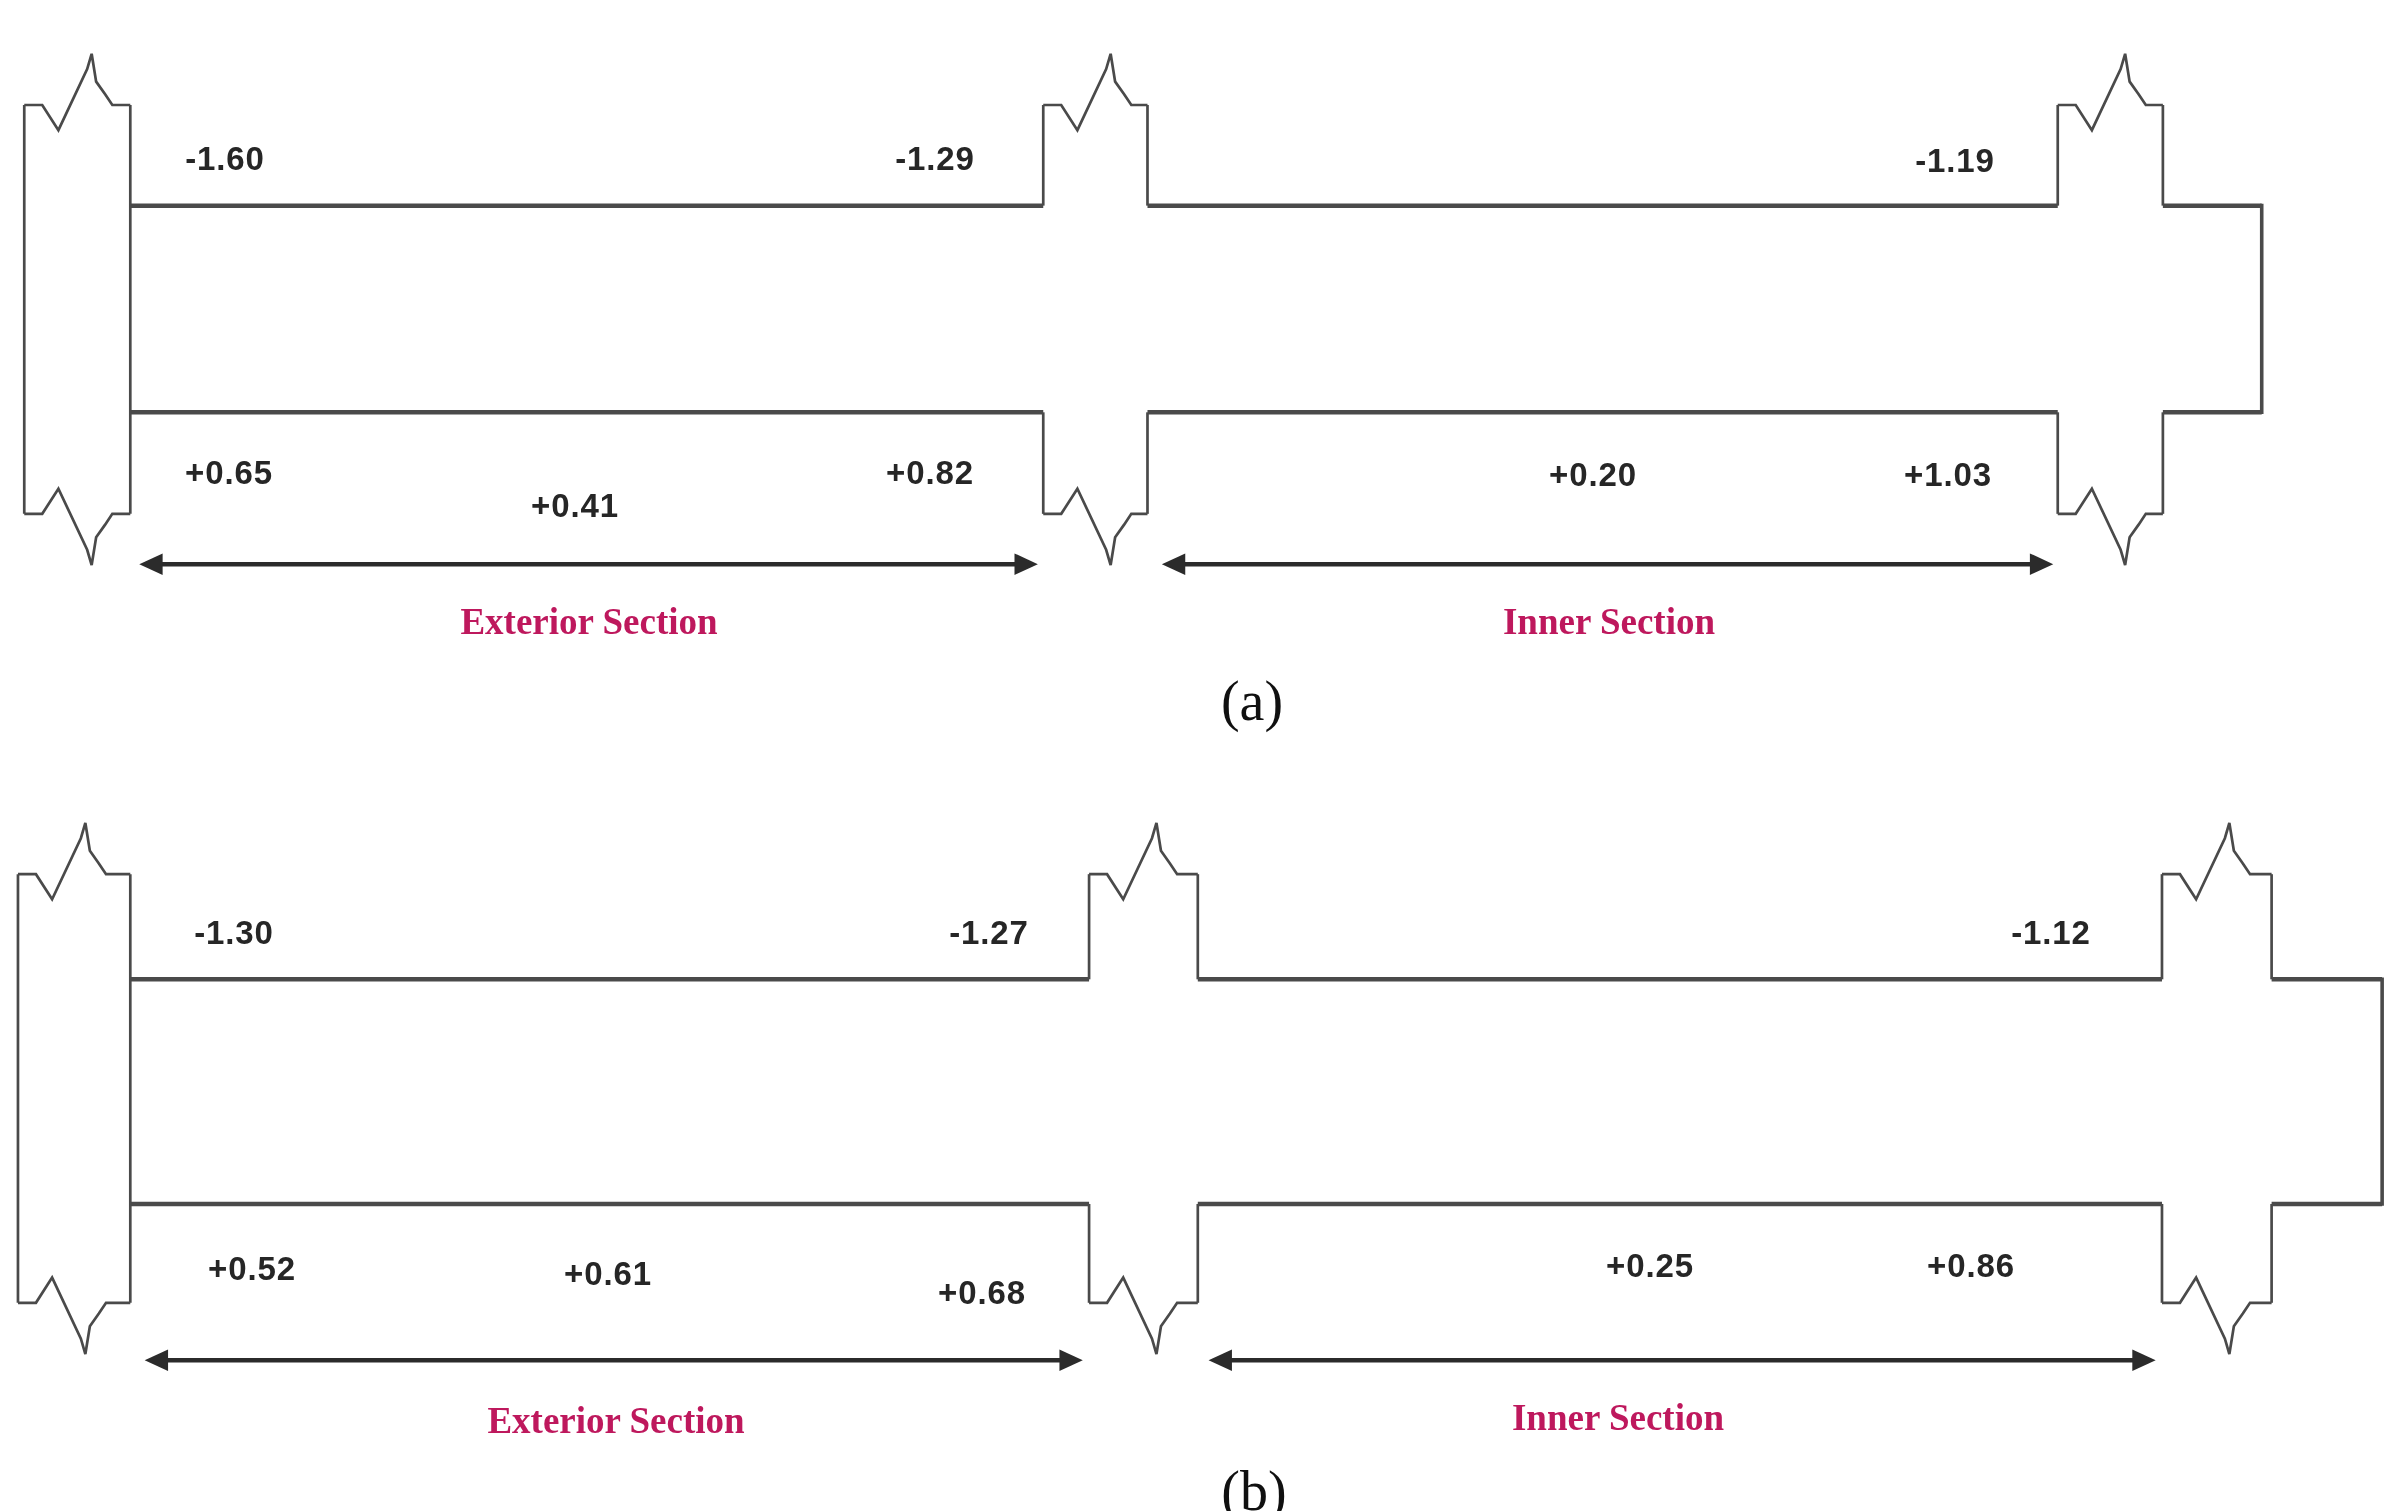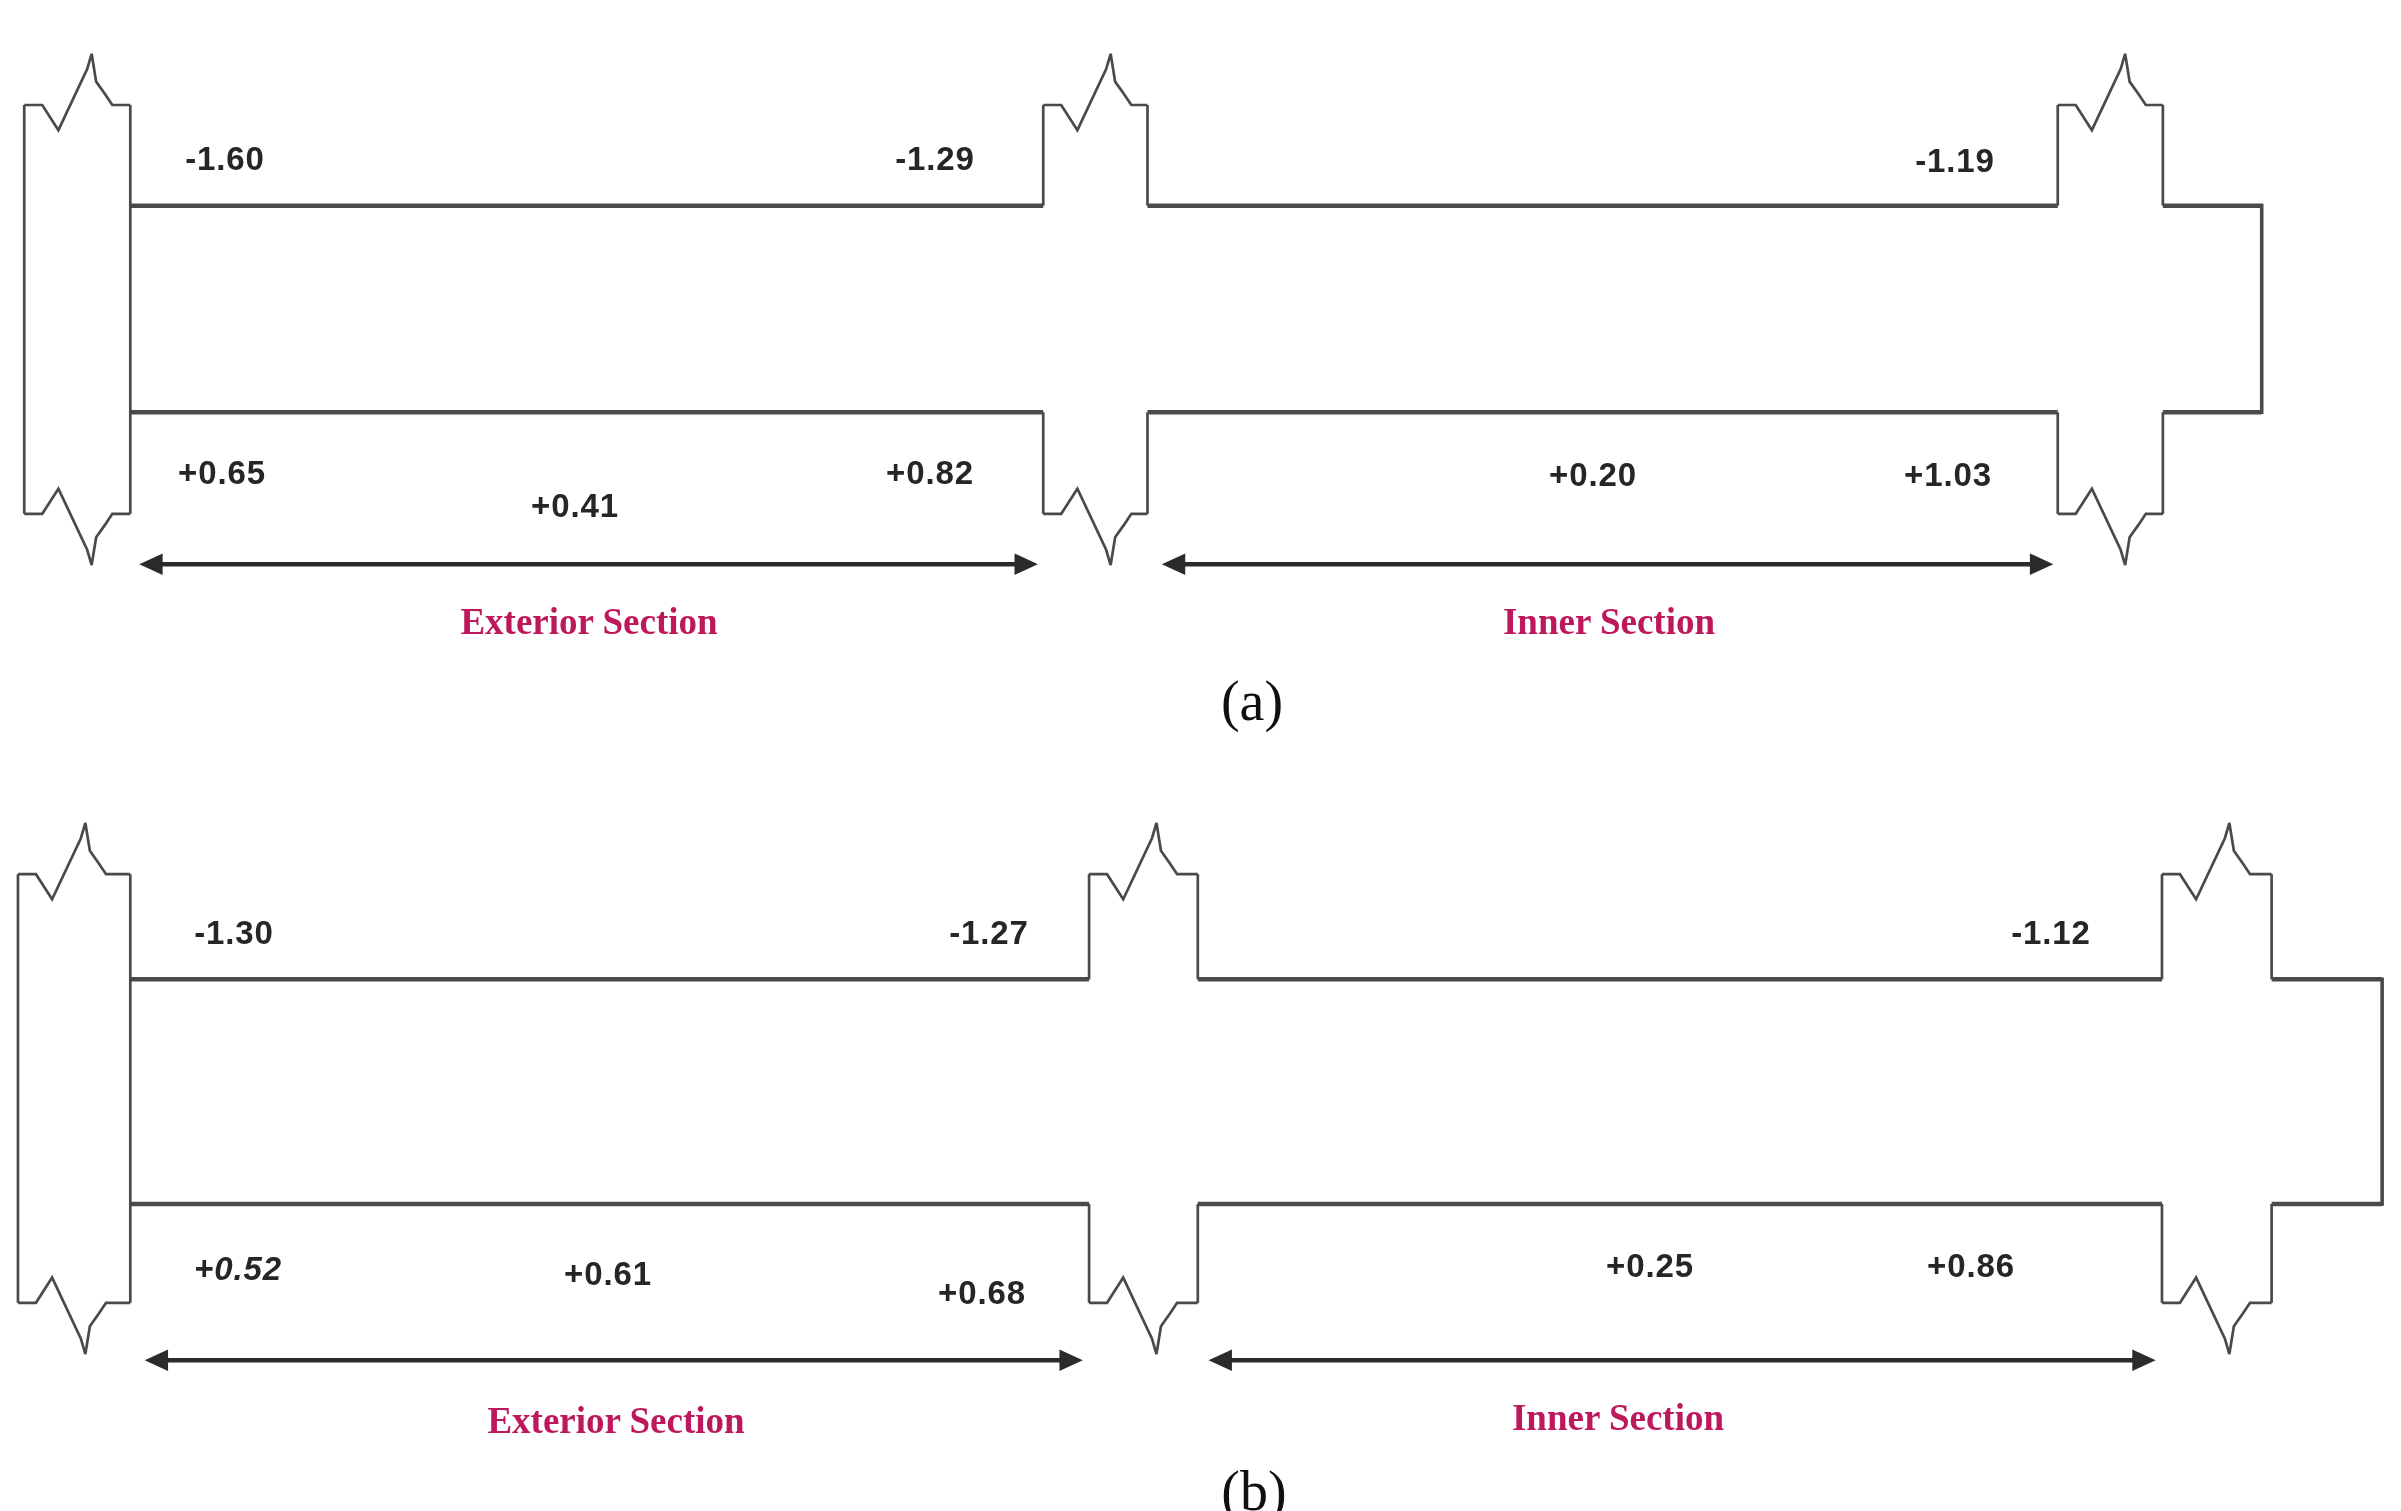--- a/index.html
+++ b/index.html
@@ -101,33 +101,33 @@
       <polygon points="161,1469 187,1457 187,1481" fill="#2b2b2b"></polygon>
       <polygon points="1205,1469 1179,1457 1179,1481" fill="#2b2b2b"></polygon>
       <line x1="1367" y1="1469" x2="2377" y2="1469" stroke="#2b2b2b" stroke-width="5"></line>
       <polygon points="1345,1469 1371,1457 1371,1481" fill="#2b2b2b"></polygon>
       <polygon points="2399,1469 2373,1457 2373,1481" fill="#2b2b2b"></polygon>
     </svg>
 
   <div class="lbl val" style="left:225px;top:118px;">-1.60</div>
   <div class="lbl val" style="left:935px;top:118px;">-1.29</div>
   <div class="lbl val" style="left:1955px;top:120px;">-1.19</div>
-  <div class="lbl val" style="left:222px;top:432px;">+0.65</div>
+  <div class="lbl val" style="left:229px;top:432px;">+0.65</div>
   <div class="lbl val" style="left:575px;top:465px;">+0.41</div>
   <div class="lbl val" style="left:930px;top:432px;">+0.82</div>
   <div class="lbl val" style="left:1593px;top:434px;">+0.20</div>
   <div class="lbl val" style="left:1948px;top:434px;">+1.03</div>
   <div class="lbl sec" style="left:589px;top:581px;">Exterior Section</div>
   <div class="lbl sec" style="left:1609px;top:581px;">Inner Section</div>
   <div class="lbl cap" style="left:1252px;top:661px;">(a)</div>
 
   <div class="lbl val" style="left:234px;top:892px;">-1.30</div>
   <div class="lbl val" style="left:989px;top:892px;">-1.27</div>
   <div class="lbl val" style="left:2051px;top:892px;">-1.12</div>
-  <div class="lbl val" style="left:238px;top:1228px;font-style:italic;">+0.52</div>
+  <div class="lbl val" style="left:252px;top:1228px;">+0.52</div>
   <div class="lbl val" style="left:608px;top:1233px;">+0.61</div>
   <div class="lbl val" style="left:982px;top:1252px;">+0.68</div>
   <div class="lbl val" style="left:1650px;top:1225px;">+0.25</div>
   <div class="lbl val" style="left:1971px;top:1225px;">+0.86</div>
   <div class="lbl sec" style="left:616px;top:1380px;">Exterior Section</div>
   <div class="lbl sec" style="left:1618px;top:1377px;">Inner Section</div>
   <div class="lbl cap" style="left:1254px;top:1451px;">(b)</div>
 
 </div>
 

